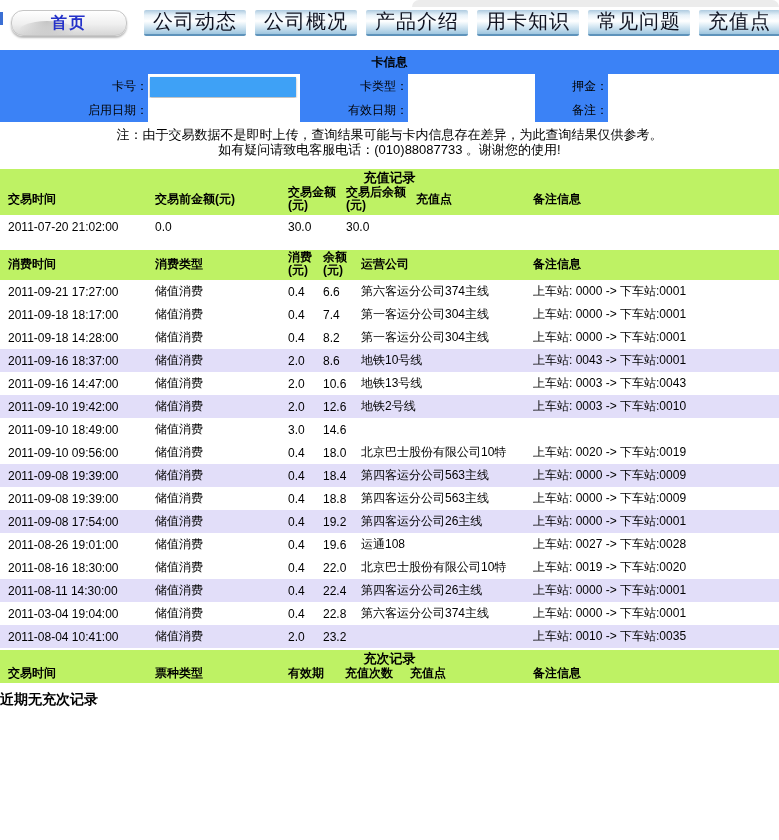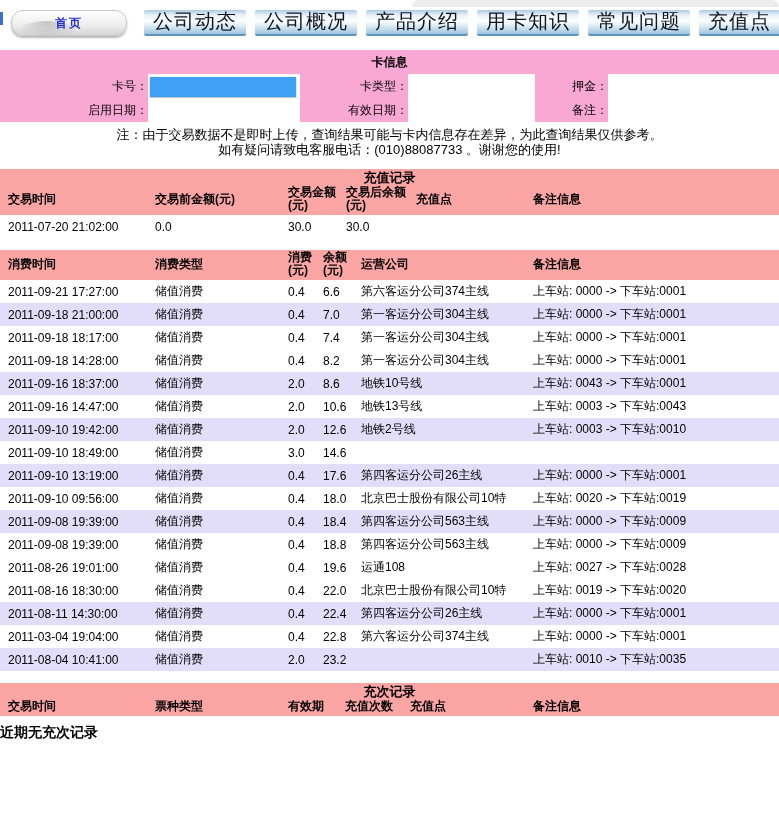--- a/index.html
+++ b/index.html
@@ -14,51 +14,51 @@
   .chrome-bar{position:absolute;top:0;left:412px;width:367px;height:7px;
     background:#ececec;border-radius:8px 8px 0 0}
   .left-sliver{position:absolute;top:12px;left:0;width:3px;height:13px;background:#3b6fd4}
   .nav{position:absolute;top:10px;left:0;display:flex;align-items:center}
   .home-btn{width:114px;height:24px;border-radius:12px;margin-left:11px;
     background:linear-gradient(180deg,#ffffff,#efefef 55%,#d6d6d6);
     border:1px solid #c6c6c6;box-shadow:0 2px 2px rgba(0,0,0,.28);
     display:flex;align-items:center;justify-content:center;position:relative;overflow:hidden;cursor:pointer}
   .home-btn::before{content:"";position:absolute;left:4px;top:10px;width:62px;height:26px;border-radius:50%;
     background:radial-gradient(ellipse at top,#c4c4c4,rgba(255,255,255,0) 70%)}
-  .home-label{font-family:Liberation Sans, sans-serif;font-size:12px;font-weight:bold;
+  .home-label{font-family:Liberation Sans, sans-serif;font-size:16px;font-weight:bold;
     color:#2431c9;position:relative;letter-spacing:2px}
   .tabs{display:flex;gap:9px;margin-left:17px}
   .tab{height:24px;line-height:23px;padding:0 9px;cursor:pointer;white-space:nowrap;
     font-family:"Liberation Serif","DejaVu Serif",serif;font-size:20px;color:#0f1220;letter-spacing:1px;
     background:linear-gradient(180deg,#aecbe0 0%,#e8f2f9 22%,#ffffff 46%,#e2eff7 62%,#9ec6df 100%);
     border-bottom:2px solid #5e93bb;border-radius:2px}
 
   
   table{border-collapse:collapse;width:779px;table-layout:fixed}
-  .card-section{background:#f9a8d4;margin-top:6px}
+  .card-section{background:#3b82f6;margin-top:6px}
   .sec-title{font-weight:bold;font-size:13px;text-align:center;height:21px;padding:0}
   .card-tbl td{height:24px;padding:0;font-size:12px}
   .card-label{text-align:right;padding-right:3px}
   .card-value{background:#fff}
   .selection{width:146px;height:20px;background:#3ea1f6;margin:1px 0 0 2px;
     box-shadow:0 1px 2px rgba(0,0,0,.35)}
 
   
   .notice{text-align:center;font-weight:normal;font-size:13px;line-height:15px;margin:5px 0 0}
 
   
   .rec-table{margin-top:12px}
-  .rec-table thead tr{background:#fca5a5}
+  .rec-table thead tr{background:#bef264}
   .rec-table th{font-weight:bold;text-align:left;padding:1px 2px 3px 8px;
     word-break:break-all;vertical-align:middle;line-height:13px;font-size:12px}
   .rec-table th.title{font-weight:bold;font-size:13px;text-align:center;padding:2px 0 1px}
   .rec-table td{padding:0 2px 0 8px;height:23px;word-break:break-all;font-size:12px}
   .rec-table tbody tr.stripe{background:#e2def9}
   .va-bottom{vertical-align:bottom}
-  .gap8{margin-top:12px}
+  .gap8{margin-top:2px}
   .empty-msg{font-weight:bold;font-size:14px;text-align:left;margin:8px 0 0}
 </style>
 </head>
 <body>
 
 <div class="topbar">
   <div class="chrome-bar"></div>
   <div class="left-sliver"></div>
   <div class="nav">
     <div class="home-btn">
@@ -173,28 +173,20 @@
   </thead>
   <tbody>
       <tr>
         <td>2011-09-21 17:27:00</td>
         <td>储值消费</td>
         <td>0.4</td>
         <td>6.6</td>
         <td>第六客运分公司374主线</td>
         <td>上车站: 0000 -&gt; 下车站:0001</td>
       </tr>
-      <tr class="stripe">
-        <td>2011-09-18 21:00:00</td>
-        <td>储值消费</td>
-        <td>0.4</td>
-        <td>7.0</td>
-        <td>第一客运分公司304主线</td>
-        <td>上车站: 0000 -&gt; 下车站:0001</td>
-      </tr>
       <tr>
         <td>2011-09-18 18:17:00</td>
         <td>储值消费</td>
         <td>0.4</td>
         <td>7.4</td>
         <td>第一客运分公司304主线</td>
         <td>上车站: 0000 -&gt; 下车站:0001</td>
       </tr>
       <tr>
         <td>2011-09-18 14:28:00</td>
@@ -229,28 +221,20 @@
         <td>上车站: 0003 -&gt; 下车站:0010</td>
       </tr>
       <tr>
         <td>2011-09-10 18:49:00</td>
         <td>储值消费</td>
         <td>3.0</td>
         <td>14.6</td>
         <td></td>
         <td></td>
       </tr>
-      <tr class="stripe">
-        <td>2011-09-10 13:19:00</td>
-        <td>储值消费</td>
-        <td>0.4</td>
-        <td>17.6</td>
-        <td>第四客运分公司26主线</td>
-        <td>上车站: 0000 -&gt; 下车站:0001</td>
-      </tr>
       <tr>
         <td>2011-09-10 09:56:00</td>
         <td>储值消费</td>
         <td>0.4</td>
         <td>18.0</td>
         <td>北京巴士股份有限公司10特</td>
         <td>上车站: 0020 -&gt; 下车站:0019</td>
       </tr>
       <tr class="stripe">
         <td>2011-09-08 19:39:00</td>
@@ -260,20 +244,28 @@
         <td>第四客运分公司563主线</td>
         <td>上车站: 0000 -&gt; 下车站:0009</td>
       </tr>
       <tr>
         <td>2011-09-08 19:39:00</td>
         <td>储值消费</td>
         <td>0.4</td>
         <td>18.8</td>
         <td>第四客运分公司563主线</td>
         <td>上车站: 0000 -&gt; 下车站:0009</td>
+      </tr>
+      <tr class="stripe">
+        <td>2011-09-08 17:54:00</td>
+        <td>储值消费</td>
+        <td>0.4</td>
+        <td>19.2</td>
+        <td>第四客运分公司26主线</td>
+        <td>上车站: 0000 -&gt; 下车站:0001</td>
       </tr>
       <tr>
         <td>2011-08-26 19:01:00</td>
         <td>储值消费</td>
         <td>0.4</td>
         <td>19.6</td>
         <td>运通108</td>
         <td>上车站: 0027 -&gt; 下车站:0028</td>
       </tr>
       <tr>

